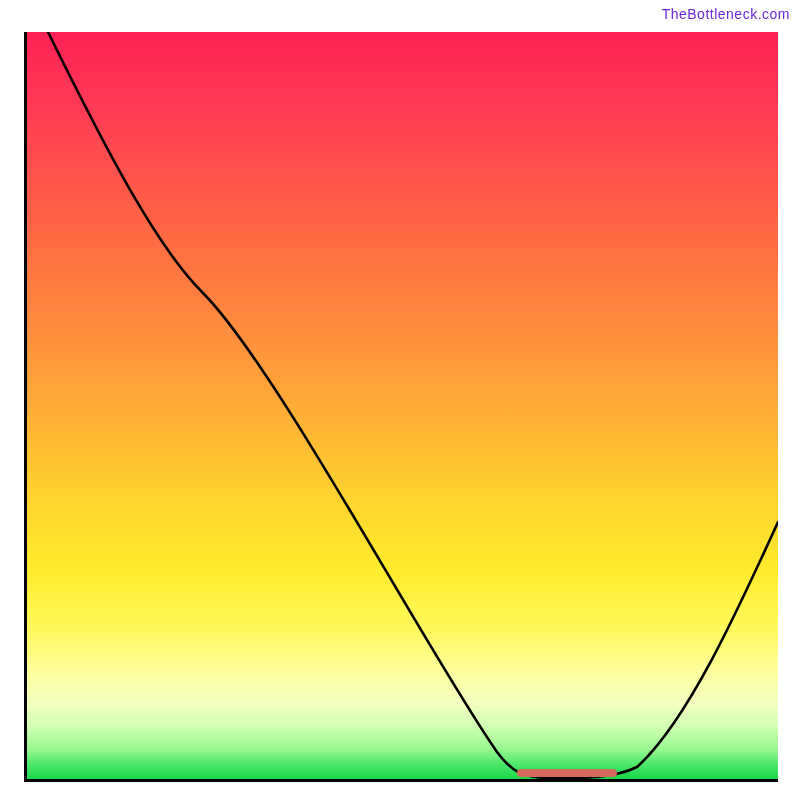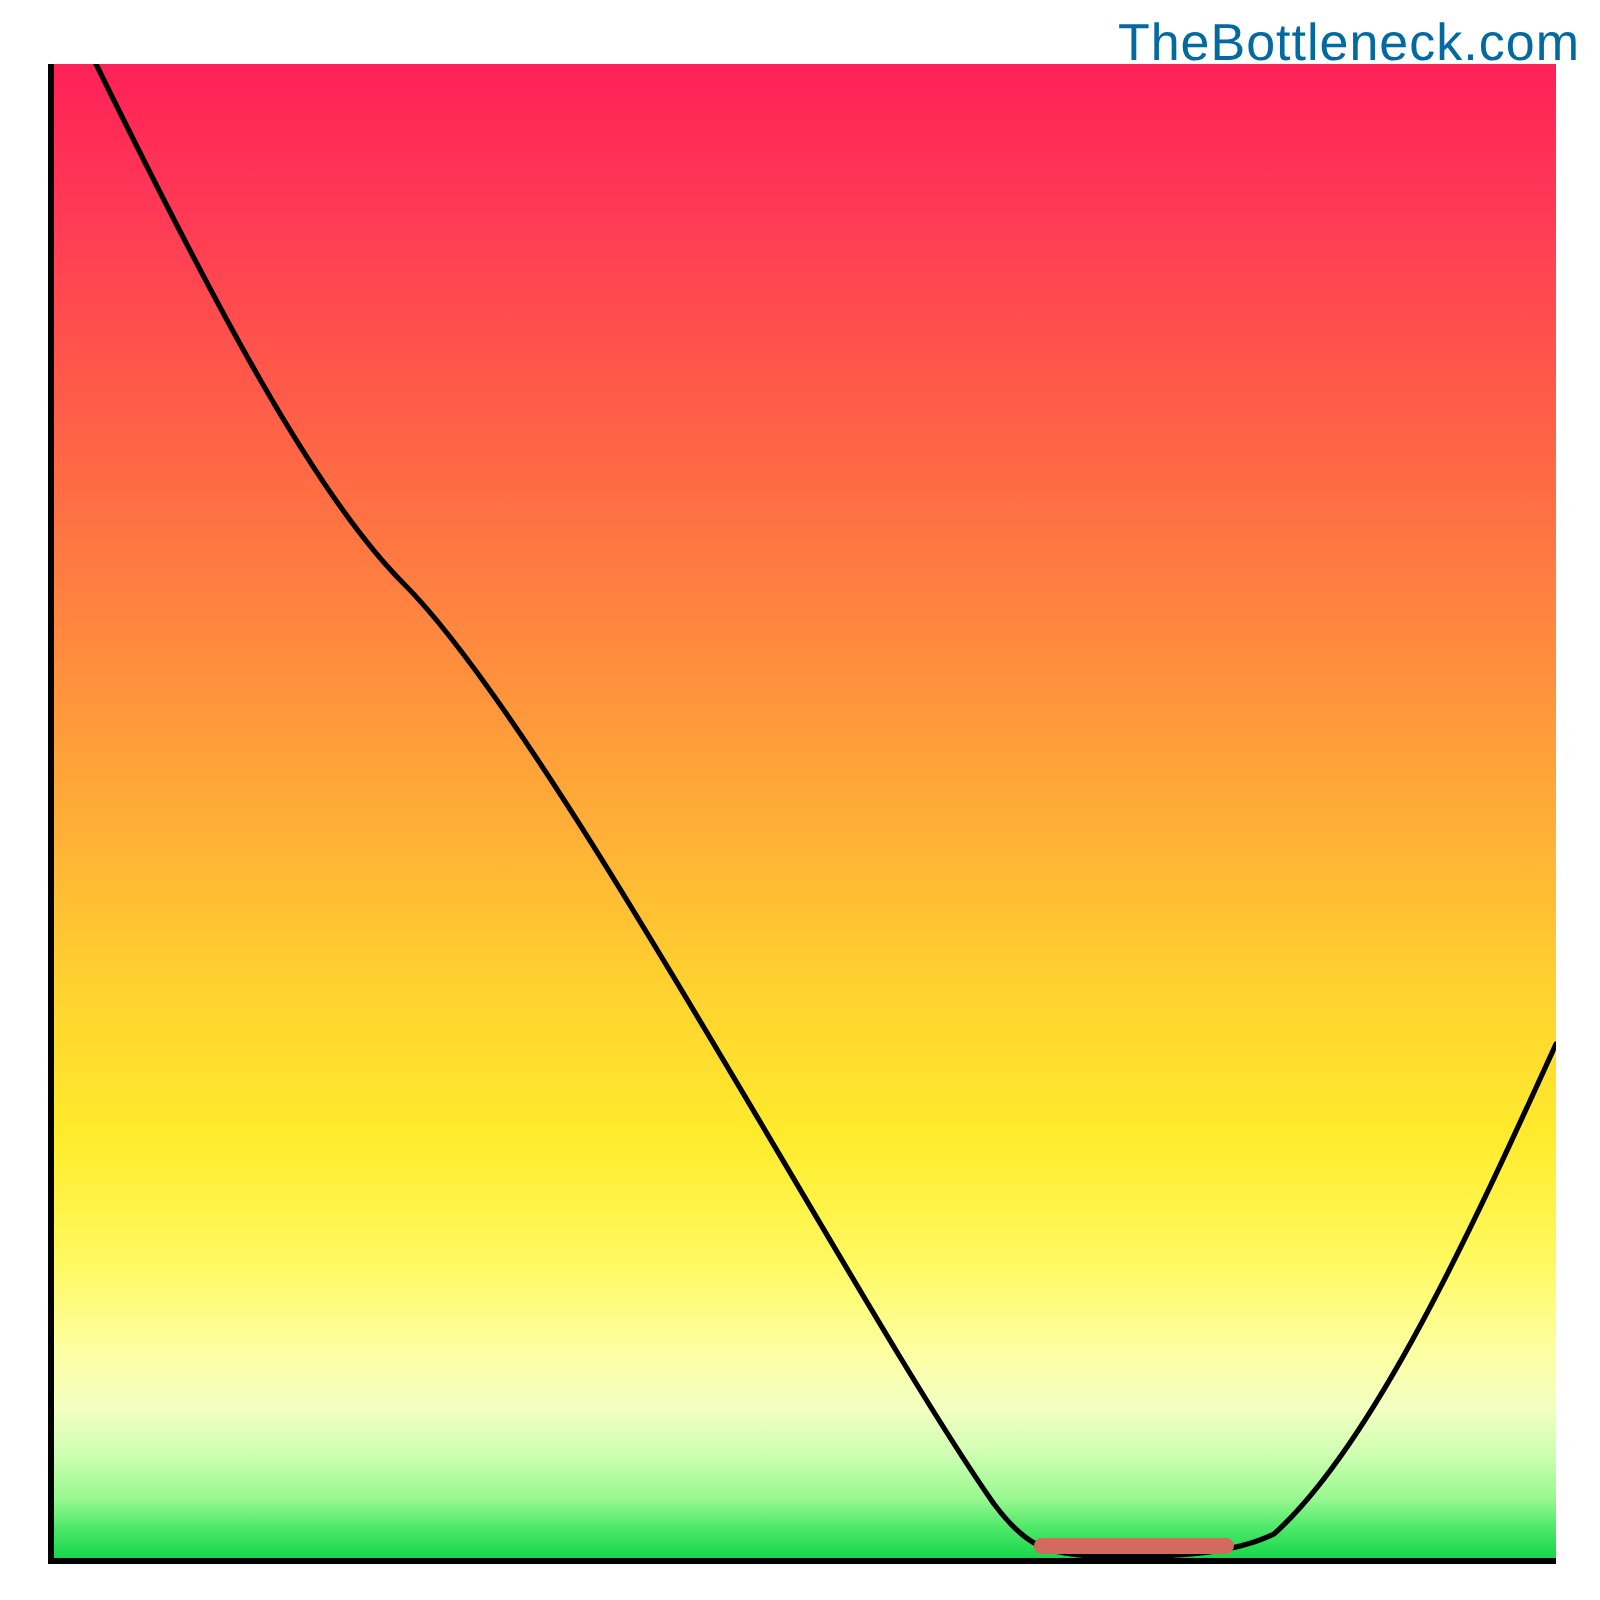--- a/index.html
+++ b/index.html
@@ -13,23 +13,23 @@
   }
   .wrap {
     position: relative;
     width: 800px;
     height: 800px;
   }
   .attribution {
     position: absolute;
     top: 6px;
     right: 10px;
-    font-size: 26px;
+    font-size: 14px;
     font-weight: 500;
-    color: #0369a1;
+    color: #6d28d9;
     letter-spacing: 0.5px;
   }
   .plot-area {
     position: absolute;
     left: 24px;
     top: 32px;
     width: 754px;
     height: 750px;
     border-left: 3px solid #000;
     border-bottom: 3px solid #000;

